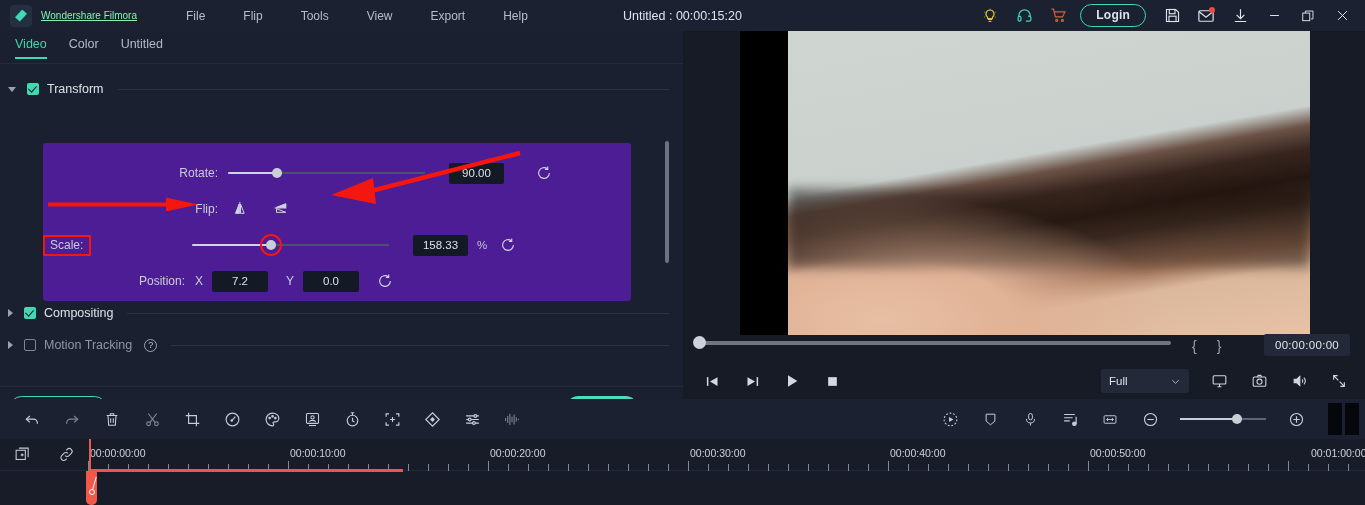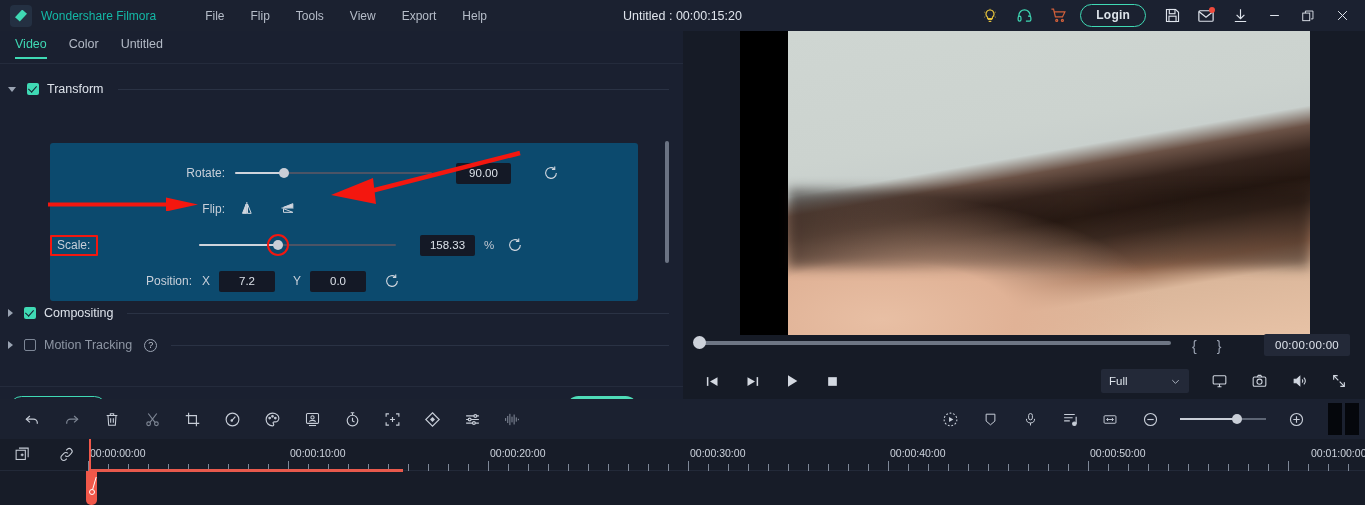--- a/index.html
+++ b/index.html
@@ -20,22 +20,22 @@
   }
   .logo-box { width: 22px; height: 22px; margin-left: 10px; position: relative; }
   .logo-box .lg {
     position: absolute; left: 0; top: 0; width: 22px; height: 22px;
     background: #243042; border-radius: 4px;
   }
   .logo-box .lgi {
     position: absolute; left: 5px; top: 5px; width: 12px; height: 12px;
     background: #3fd9b4; clip-path: polygon(0% 65%, 60% 0%, 100% 35%, 40% 100%);
   }
-  .app-name { margin-left: 9px; font-size: 12px; color: #14b8a6; }
-  .menus { display: flex; margin-left: 38px; gap: 4px; }
+  .app-name { margin-left: 9px; font-size: 10px; color: #86efac; text-decoration: underline; }
+  .menus { display: flex; margin-left: 38px; gap: 16px; }
   .menus > div {
     font-size: 12px; color: #b6bdc9; padding: 4px 11px; cursor: default;
   }
   .doc-title {
     position: absolute; left: 0; top: 0; width: 1365px; height: 31px;
     display: flex; align-items: center; justify-content: center;
     font-size: 12.5px; color: #dfe4ec; pointer-events: none;
   }
   .tb-right {
     position: absolute; right: 6px; top: 0; height: 31px;
@@ -100,22 +100,22 @@
   .sect-label { font-size: 12.5px; color: #dde2ea; }
   .sect-label.dim { color: #8e96a4; }
   .hrline { flex: 1; height: 1px; background: #2a3244; margin-left: 14px; margin-right: 14px; }
   .qmark {
     width: 13px; height: 13px; border-radius: 50%; border: 1px solid #9aa3b2;
     font-size: 9px; color: #c3c9d3; display: flex; align-items: center;
     justify-content: center; margin-left: 12px; line-height: 1;
   }
 
   .transform-card {
-    position: absolute; left: 50px; top: 78px; width: 588px; height: 158px;
-    background: #0c4a6e; border-radius: 3px;
+    position: absolute; left: 43px; top: 78px; width: 588px; height: 158px;
+    background: #4c1d95; border-radius: 3px;
   }
   .prow { display: flex; align-items: center; height: 28px; }
   .plabel {
     width: 185px; text-align: right; padding-right: 10px;
     font-size: 12px; color: #c8cfd9;
   }
   .slider { position: relative; width: 197px; height: 18px; }
   .slider .track {
     position: absolute; left: 0; top: 8px; width: 197px; height: 2px;
     background: #4b5466; border-radius: 1px;

